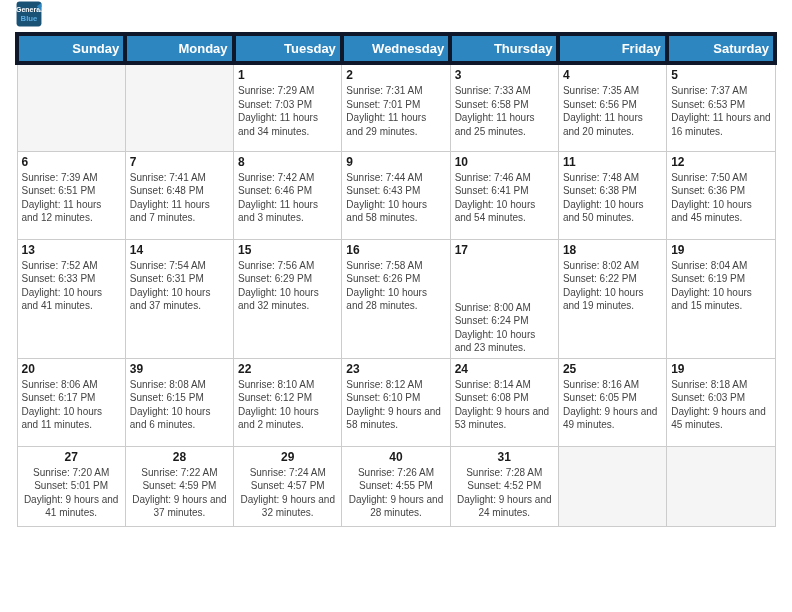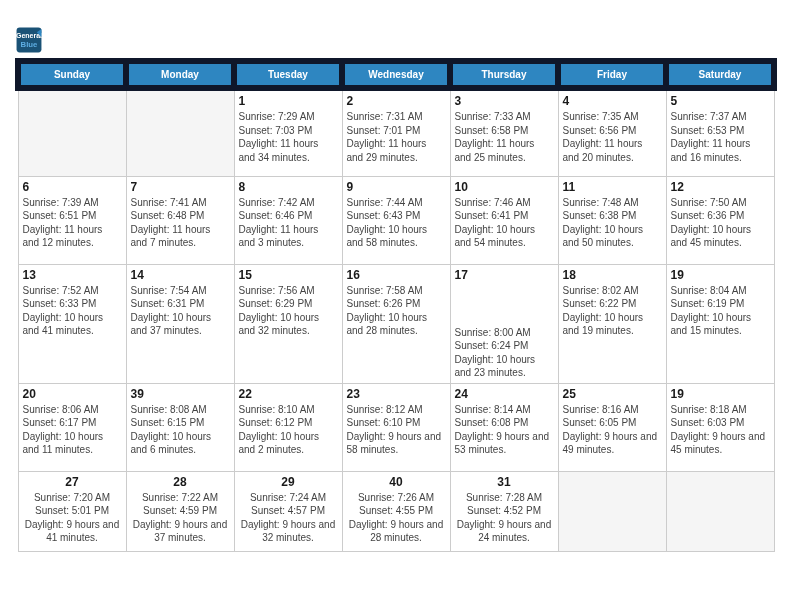--- a/index.html
+++ b/index.html
@@ -6,21 +6,21 @@
     body {
       font-family: Arial, sans-serif;
       background: #fff;
       width: 792px;
       height: 612px;
       overflow: hidden;
     }
     .page {
       width: 792px;
       height: 439px;
-      padding: 26px 15px;
+      padding: 0 15px;
       display: flex;
       flex-direction: column;
     }
     .header {
       display: flex;
       align-items: flex-start;
       justify-content: space-between;
       margin-bottom: 4px;
     }
     .logo {
@@ -49,25 +49,25 @@
     .calendar {
       flex: 1;
       border: 1px solid #ccc;
       border-collapse: collapse;
       width: 100%;
       table-layout: fixed;
     }
     .calendar th {
       background: #2e86c1;
       color: #fff;
-      font-size: 10px;
+      font-size: 13px;
       font-weight: bold;
       padding: 5px 4px;
-      text-align: center;
-      border: 6px solid #0f172a;
+      text-align: right;
+      border: 4px solid #0f172a;
     }
     .calendar td {
       vertical-align: top;
       border: 1px solid #ccc;
       padding: 3px 4px;
       font-size: 9.5px;
       color: #333;
       height: 88px;
       background: #fff;
     }

